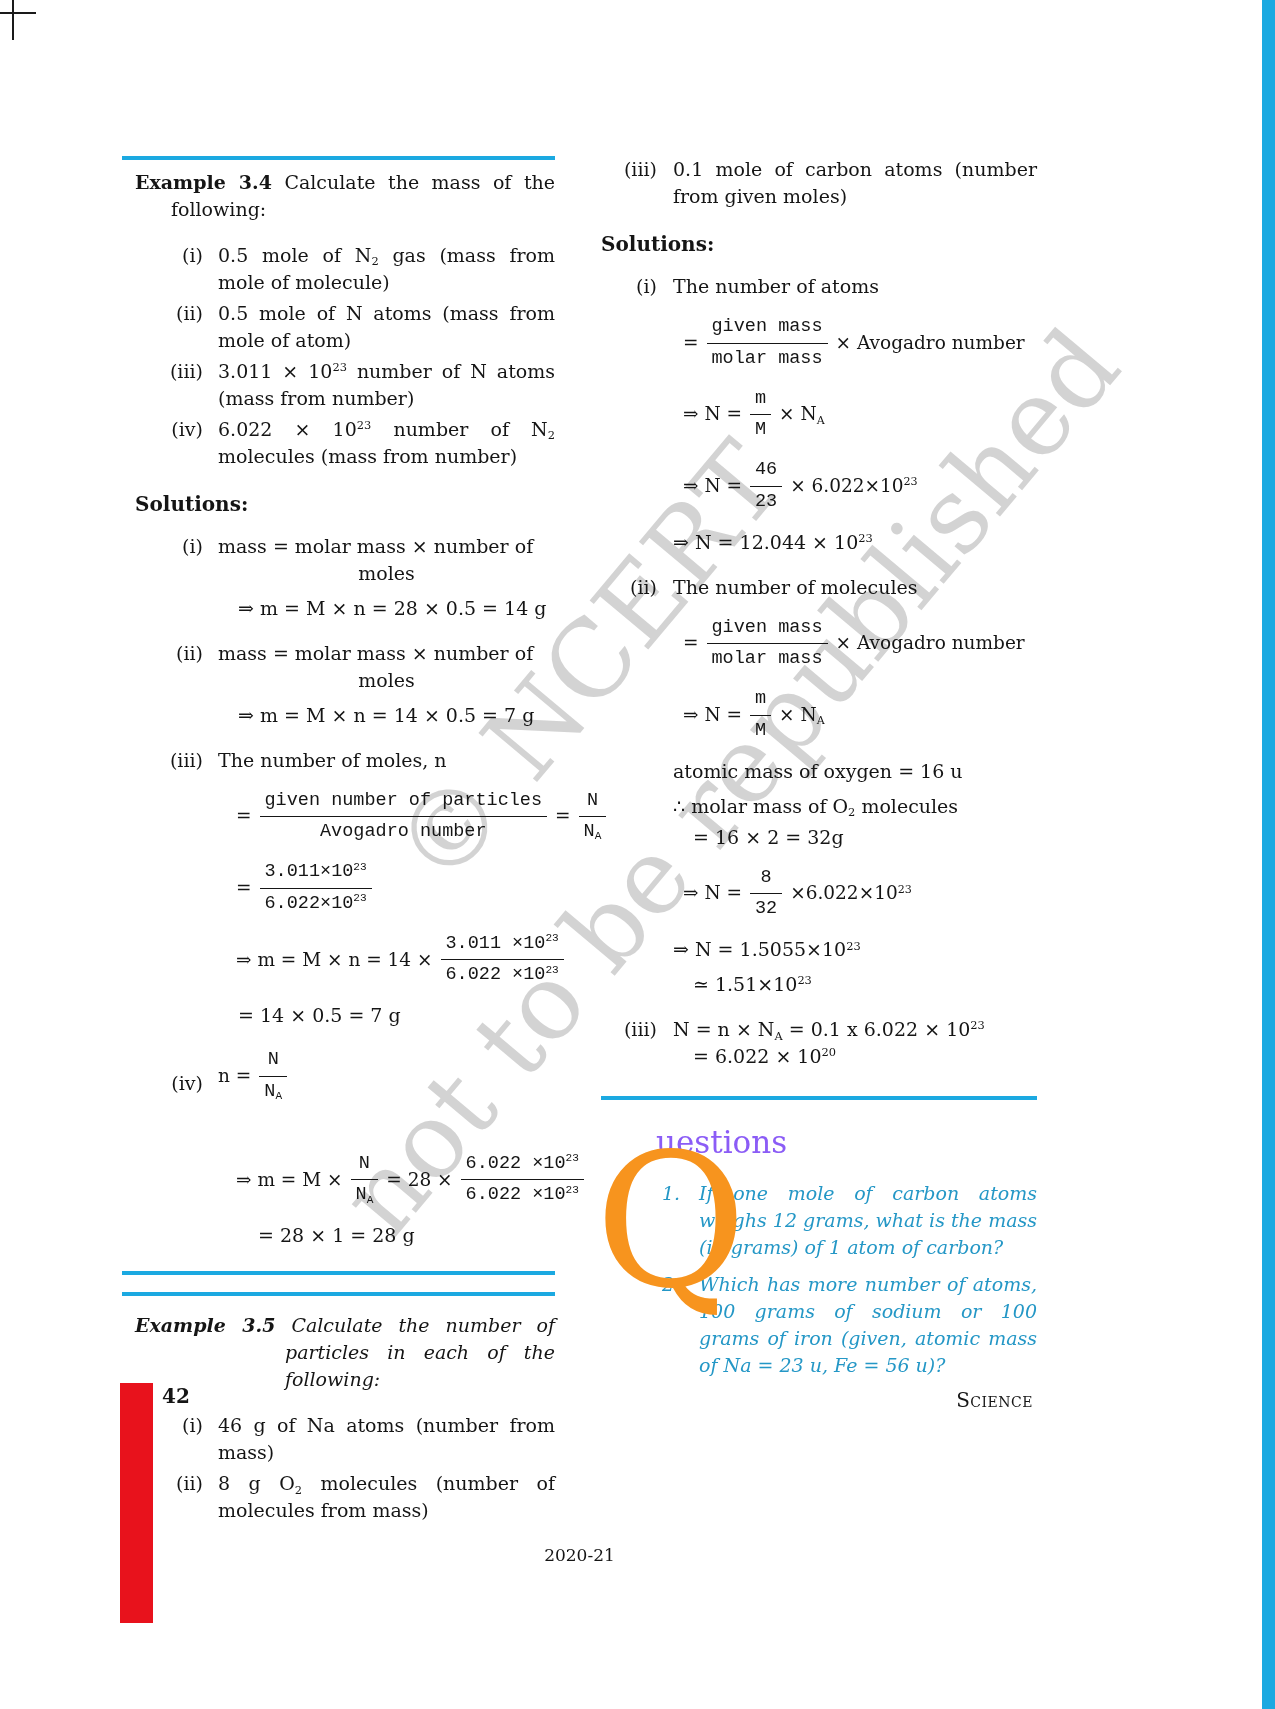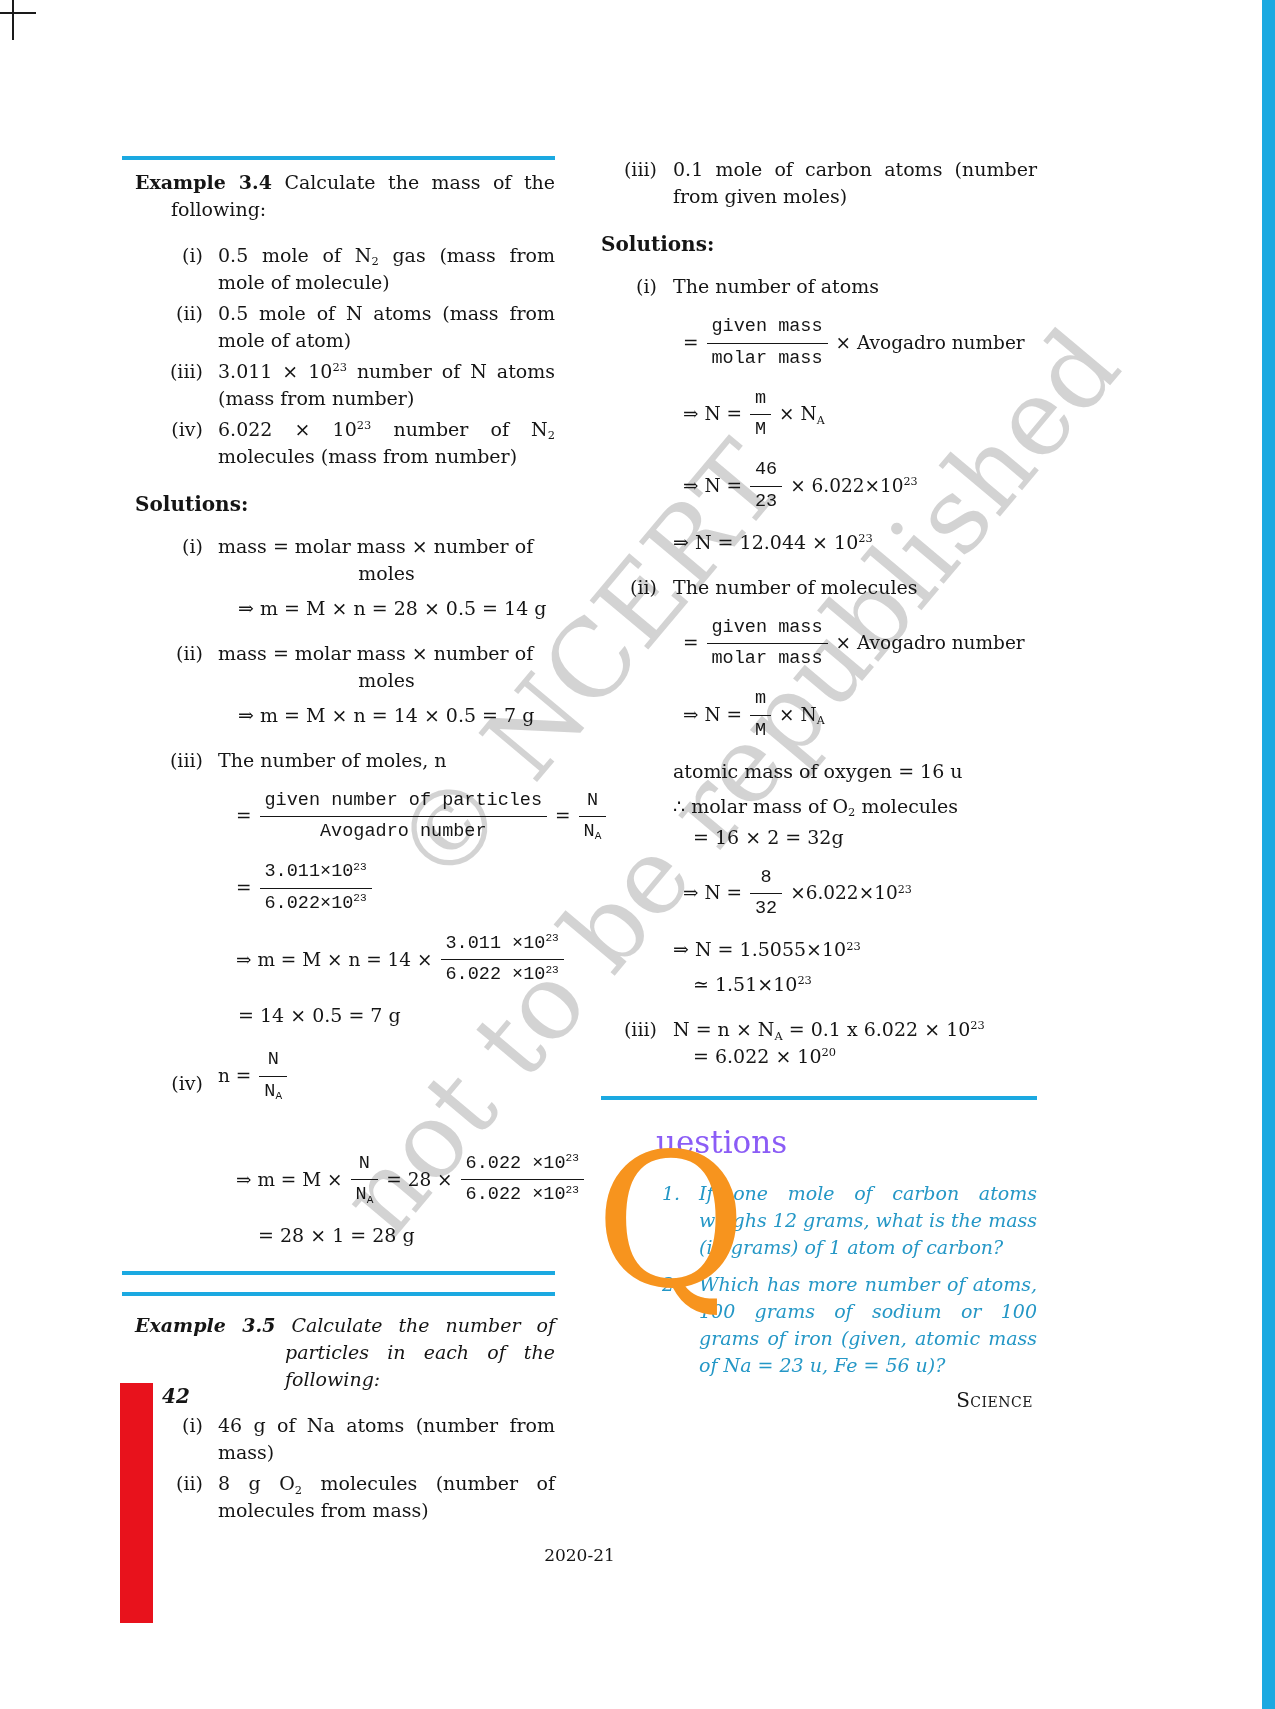--- a/index.html
+++ b/index.html
@@ -52,21 +52,21 @@
   
   .q-section{margin-top:26px;}
   .q-body{position:relative;padding-left:95px;margin-top:20px;}
   .big-q{position:absolute;left:-6px;top:24px;font-size:185px;line-height:0.85;color:#F7941E;}
   .q-head{color:#8b5cf6;font-size:31px;margin-left:-40px;margin-bottom:16px;}
   .q-item{display:flex;margin-left:-34px;margin-bottom:10px;font-style:italic;color:#2497C6;}
   .q-item .qn{flex:0 0 37px;}
   .q-item .qt{flex:1;text-align:justify;}
 
   
-  .page-num{position:absolute;left:162px;top:1382px;font-weight:bold;font-size:20px;font-style:italic;}
+  .page-num{position:absolute;left:162px;top:1382px;font-weight:bold;font-size:20px;}
   .science{position:absolute;right:242px;top:1386px;font-variant:small-caps;font-size:20px;letter-spacing:0.5px;}
   .edition{position:absolute;left:122px;top:1543px;width:915px;text-align:center;font-size:17px;}
 </style>
 </head>
 <body>
 
 <div class="page">
 
   <div class="crop-v"></div>
   <div class="crop-h"></div>

